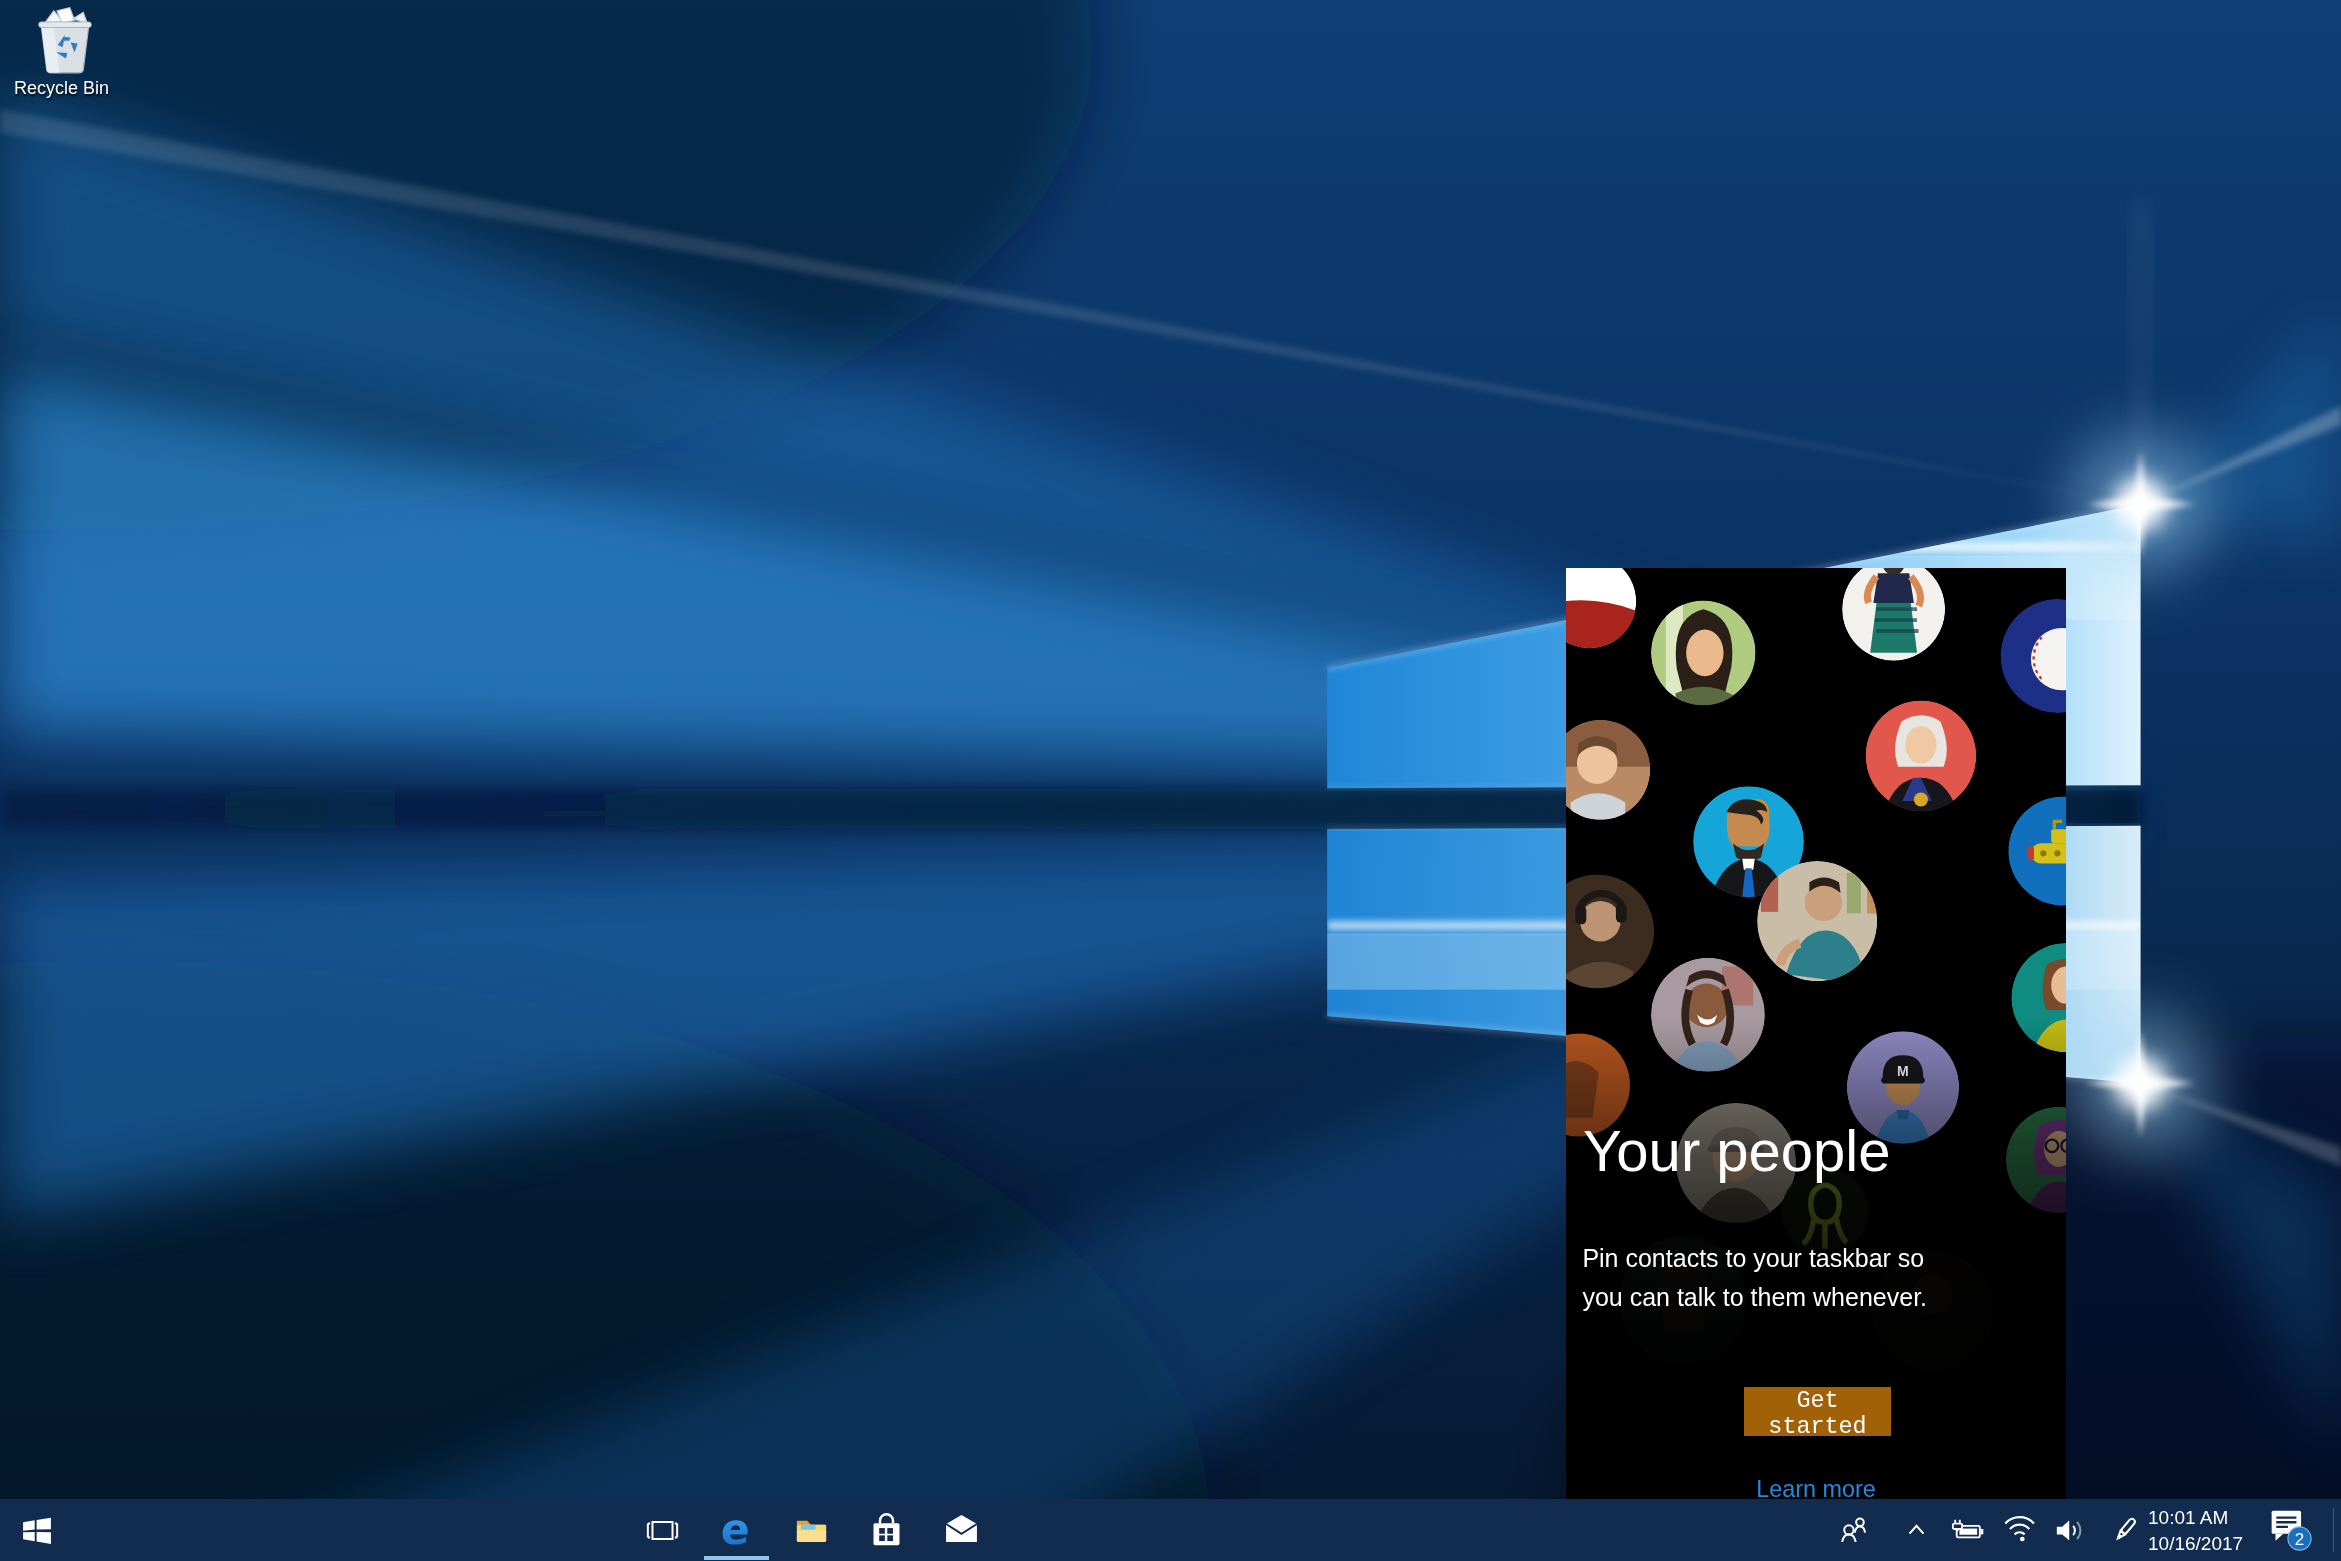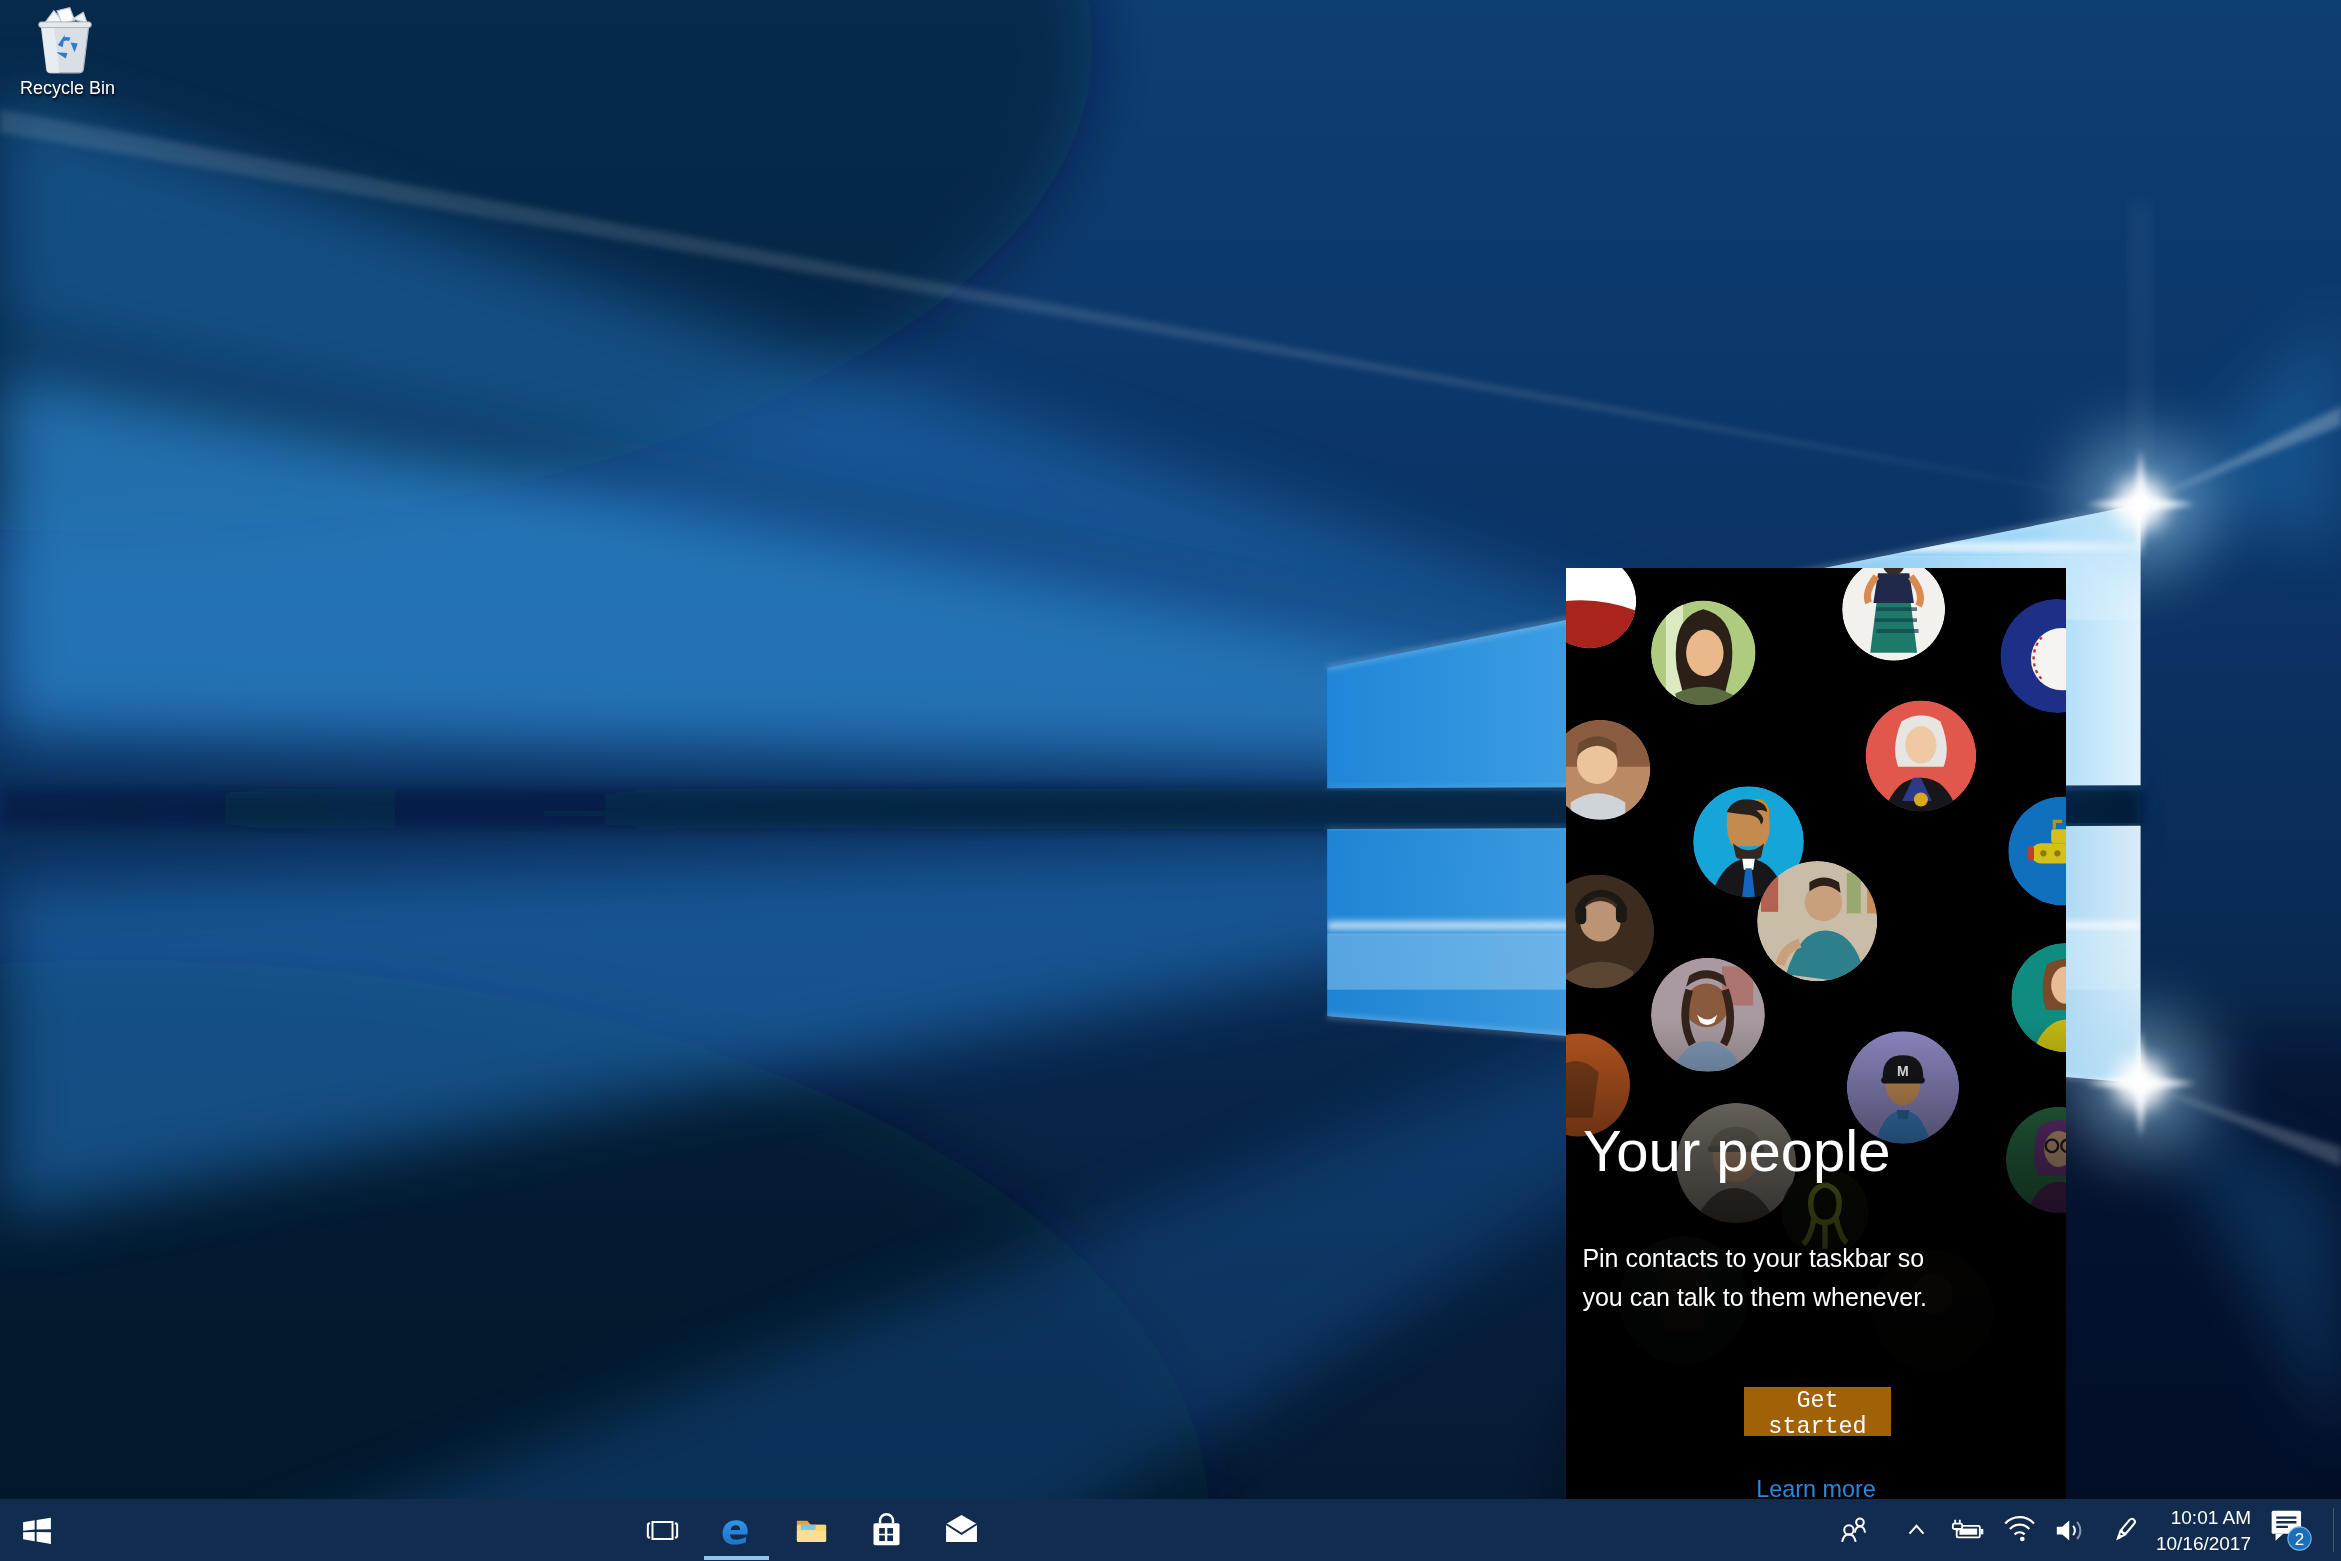--- a/index.html
+++ b/index.html
@@ -5,21 +5,21 @@
   html,body{margin:0;padding:0;background:#000;}
   .stage{position:relative;width:2342px;height:1561px;overflow:hidden;
          font-family:"Liberation Sans",sans-serif;}
   .stage *{box-sizing:border-box;}
   svg{display:block;}
   .wallpaper{position:absolute;left:0;top:0;width:2342px;height:1561px;}
 
   
   .recycle-bin{position:absolute;left:14px;top:6.2px;width:101px;height:111px;cursor:pointer;}
   .recycle-bin svg{margin:0 auto;}
-  .rb-label{margin-top:1.6px;text-align:right;color:#fff;font-size:18px;
+  .rb-label{margin-top:1.6px;text-align:left;color:#fff;font-size:18px;
             text-shadow:0.8px 1.6px 2.3px rgba(0,0,0,.9);}
 
   
   .popup{position:absolute;left:1566px;top:568px;width:500px;height:1001px;
          background:#000;overflow:hidden;}
   .popup .avatars{position:absolute;left:0;top:0;}
   .popup .fade{position:absolute;left:0;top:0;width:100%;height:100%;
     background:linear-gradient(180deg,rgba(0,0,0,0) 45%,rgba(0,0,0,.45) 58%,
       rgba(0,0,0,.7) 68%,rgba(0,0,0,.85) 78%,rgba(0,0,0,.93) 100%);}
   .popup-content{position:absolute;left:0;top:0;width:100%;height:100%;}
@@ -44,21 +44,21 @@
   .mic{margin-right:12.5px;cursor:pointer;}
   .tv{left:625px;width:75px;}  .edge{left:699px;width:75px;}
   .fe{left:774px;width:75px;}  .store{left:849px;width:75px;}
   .mail{left:924px;width:75px;}
   .underline{position:absolute;left:4.7px;right:4.7px;bottom:0.8px;height:4.7px;background:#8ec6ee;}
   .tray-btn{position:absolute;top:0;height:62px;width:48px;display:flex;align-items:center;
             justify-content:center;cursor:pointer;}
   .t-people{left:1830px;} .t-chev{left:1892px;} .t-batt{left:1943px;}
   .t-wifi{left:1996px;}   .t-vol{left:2046px;}  .t-pen{left:2101px;}
   .clock{position:absolute;left:2148px;top:0;width:103px;height:62px;padding-top:6.2px;
-         color:#fff;font-size:19px;line-height:26px;text-align:right;cursor:pointer;}
+         color:#fff;font-size:19px;line-height:26px;text-align:left;cursor:pointer;}
   .t-ac{left:2261px;width:59px;}
   .tb-divider{position:absolute;left:2333px;top:9.4px;width:0.8px;height:44px;background:#3d5a78;}
   .show-desktop{position:absolute;left:2333px;top:0;width:8.6px;height:62px;cursor:pointer;}
 </style>
 </head>
 <body>
 
 <div class="stage">
 
   <svg class="wallpaper" viewBox="0 0 3000 2000" preserveAspectRatio="none">

